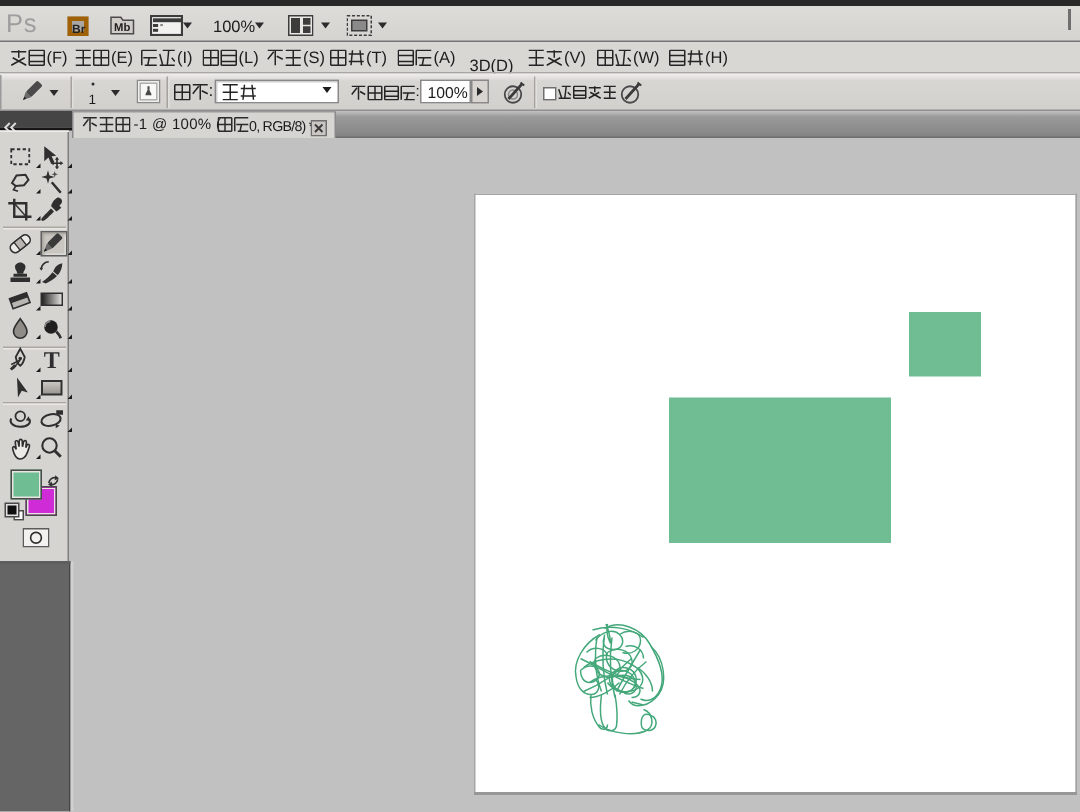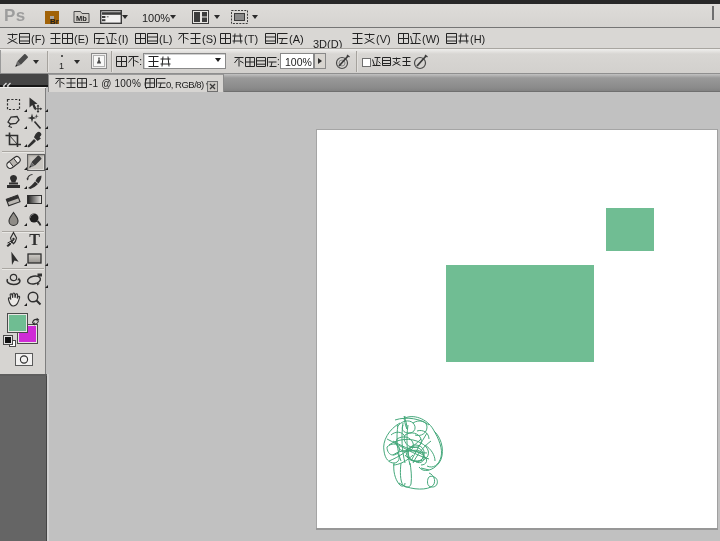--- a/index.html
+++ b/index.html
@@ -2,22 +2,22 @@
 <html><head><meta charset="utf-8"><style>
 *{margin:0;padding:0;box-sizing:border-box}
 html,body{width:720px;height:541px;overflow:hidden;font-family:"Liberation Sans",sans-serif;position:relative;background:#c1c1c1}
 .abs{position:absolute}
 .lat{color:#1c1c1c;font-size:11.5px;white-space:nowrap}
 </style></head>
 <body>
 <div class="abs" style="left:0;top:0;width:720px;height:4px;background:#282828"></div>
 <div class="abs" style="left:0;top:4px;width:720px;height:24px;background:linear-gradient(#dedcd9,#d5d3d0)"></div>
 <div class="abs" style="left:0;top:27px;width:720px;height:1px;background:#757575"></div>
-<div class="abs" style="left:4px;top:6px;font-size:17px;font-weight:bold;color:#9d9d9d;letter-spacing:0.5px">Ps</div>
-<div class="abs" style="left:45px;top:11px;width:14px;height:13px;background:#a9a6a3;border:5px solid #a16207;font-size:8px;font-weight:bold;color:#222;text-align:center;line-height:11px">Br</div>
+<div class="abs" style="left:4px;top:6px;font-size:17px;font-weight:normal;color:#9d9d9d;letter-spacing:0.5px">Ps</div>
+<div class="abs" style="left:45px;top:11px;width:14px;height:13px;background:#a9a6a3;border:3px solid #a16207;font-size:8px;font-weight:bold;color:#222;text-align:center;line-height:11px">Br</div>
 <div class="abs" style="left:73px;top:10px;width:17px;height:14px">
 <svg width="17" height="14" viewBox="0 0 17 14">
       <path d="M1 3.5V12.5H16V3.5H9L7.5 1.5H1Z" fill="#d0cdc8" stroke="#4a4a4a"></path>
       <text x="8.5" y="10.5" font-size="7.5" font-weight="bold" fill="#222" text-anchor="middle" font-family="Liberation Sans">Mb</text>
     </svg></div>
 <div class="abs" style="left:100px;top:10px"><svg width="22" height="14" viewBox="0 0 22 14">
 <rect x="0.7" y="0.7" width="20.6" height="12.6" fill="#f2f1f0" stroke="#3c3c3c" stroke-width="1.4"></rect>
 <rect x="2" y="2.2" width="19" height="2.6" fill="#3c3c3c"></rect>
 <rect x="2" y="6" width="3.4" height="2" fill="#3c3c3c"></rect>
       <rect x="2" y="9.2" width="3.4" height="2" fill="#3c3c3c"></rect>

